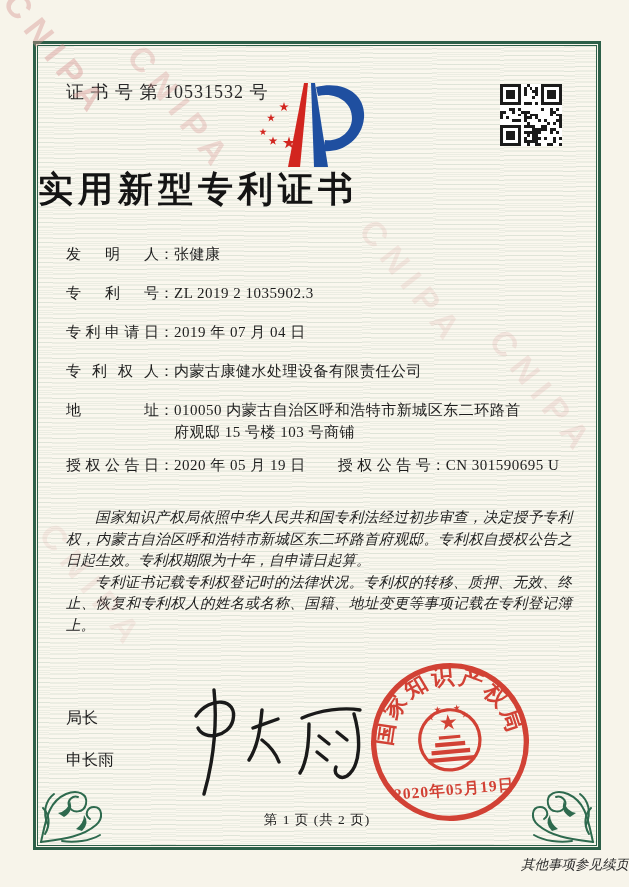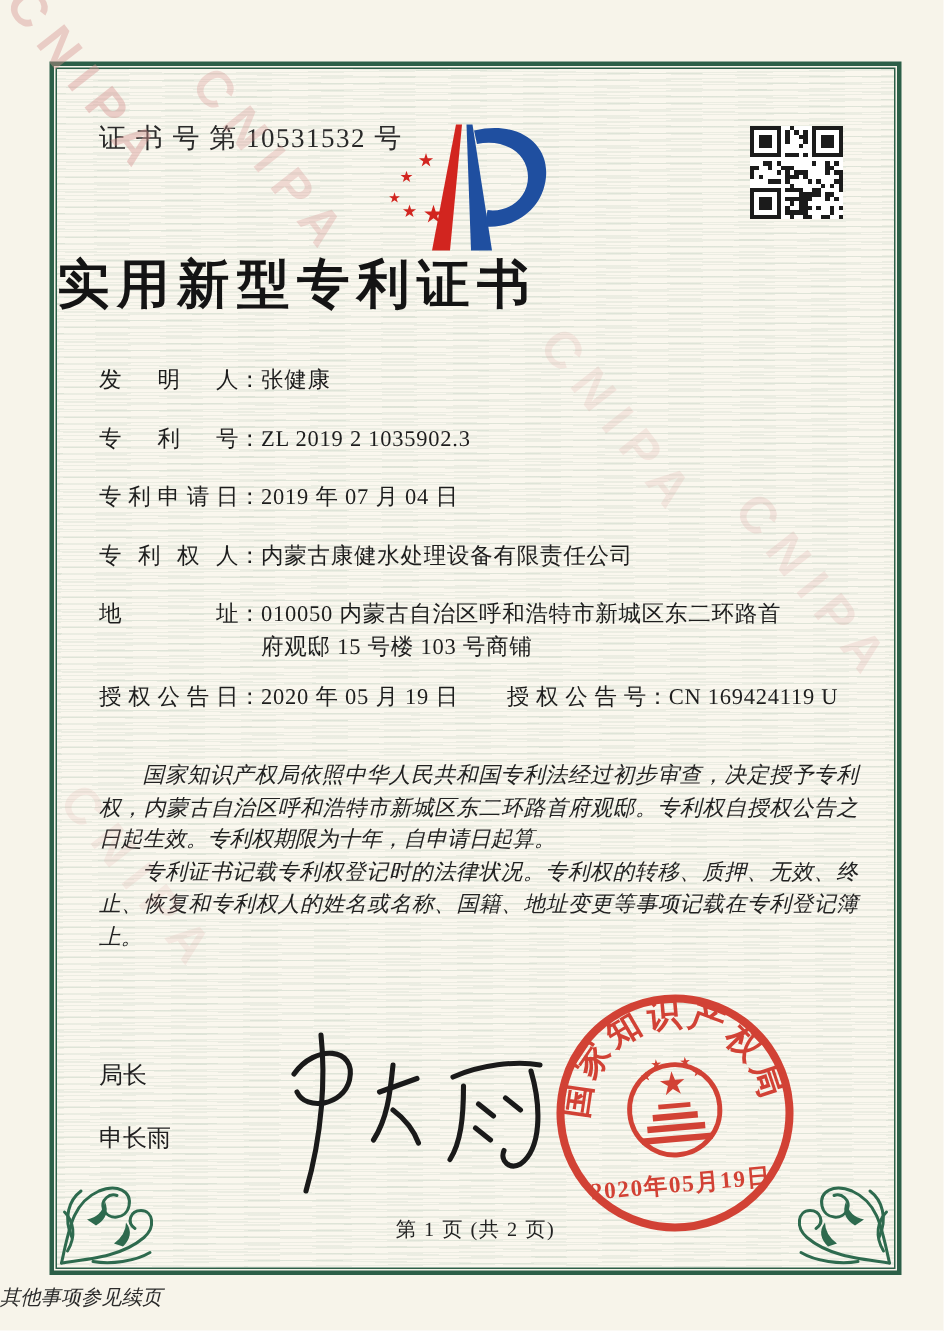--- a/index.html
+++ b/index.html
@@ -50,21 +50,21 @@
         transform:rotate(-5deg);opacity:.93;z-index:4;}
   .seal text{font-weight:bold;}
 
   .ornament{position:absolute;bottom:-1px;width:96px;height:96px;z-index:2;}
   .orn-left{left:-1px;}
   .orn-right{right:-1px;transform:scaleX(-1);}
 
   .pageno{position:absolute;left:0;top:765px;width:100%;text-align:center;
           font-size:13.5px;letter-spacing:1px;color:#222;z-index:3;}
 
-  .contnote{position:absolute;left:0;top:856px;width:100%;text-align:left;
+  .contnote{position:absolute;left:0;top:856px;width:100%;text-align:right;
             font-size:13.5px;font-style:italic;color:#2a2a2a;}
 </style>
 </head>
 <body>
 
 <div class="canvas">
 
   <div class="wm" style="left:26px;top:-16px;">CNIPA</div>
   <div class="wm wm2" style="left:150px;top:38px;">CNIPA</div>
   <div class="wm wm3" style="left:512px;top:322px;">CNIPA</div>
@@ -219,21 +219,21 @@
         <div class="frow">
           <span class="flabel">专利申请日</span><span class="fcolon">：</span><span class="fvalue">2019 年 07 月 04 日</span>
         </div>
         <div class="frow">
           <span class="flabel">专利权人</span><span class="fcolon">：</span><span class="fvalue">内蒙古康健水处理设备有限责任公司</span>
         </div>
         <div class="frow addr-row">
           <span class="flabel">地址</span><span class="fcolon">：</span><span class="fvalue wrap">010050 内蒙古自治区呼和浩特市新城区东二环路首府观邸 15 号楼 103 号商铺</span>
         </div>
         <div class="frow">
-          <span class="flabel">授权公告日</span><span class="fcolon">：</span><span class="fvalue">2020 年 05 月 19 日</span><span class="flabel gap">授权公告号</span><span class="fcolon">：</span><span class="fvalue">CN 169424119 U</span>
+          <span class="flabel">授权公告日</span><span class="fcolon">：</span><span class="fvalue">2020 年 05 月 19 日</span><span class="flabel gap">授权公告号</span><span class="fcolon">：</span><span class="fvalue">CN 301590695 U</span>
         </div>
       </div>
 
       <div class="paras">
         <p>国家知识产权局依照中华人民共和国专利法经过初步审查，决定授予专利权，内蒙古自治区呼和浩特市新城区东二环路首府观邸。专利权自授权公告之日起生效。专利权期限为十年，自申请日起算。</p>
         <p>专利证书记载专利权登记时的法律状况。专利权的转移、质押、无效、终止、恢复和专利权人的姓名或名称、国籍、地址变更等事项记载在专利登记簿上。</p>
       </div>
 
       <div class="sigblock">
         <div>局长</div>

